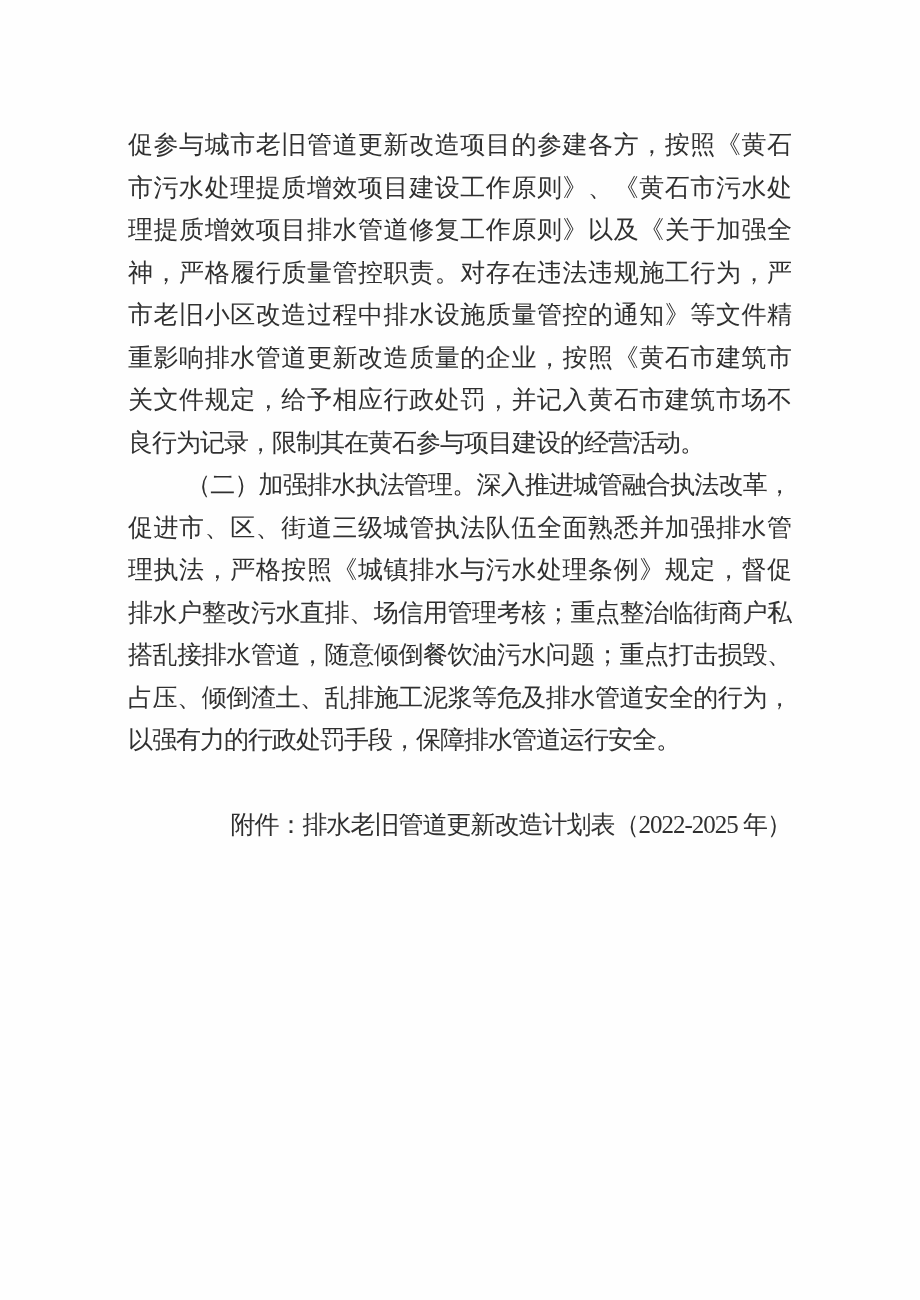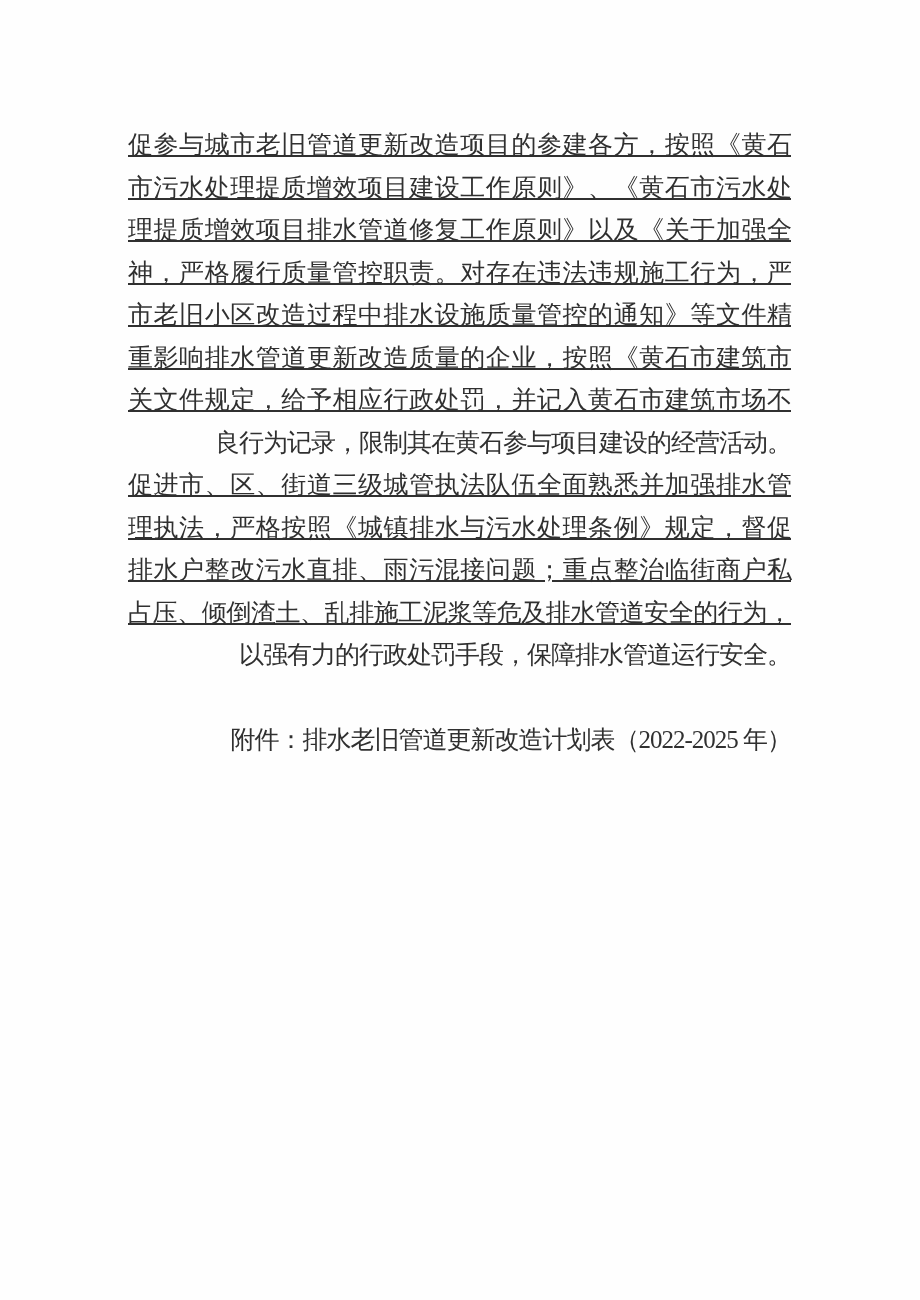--- a/index.html
+++ b/index.html
@@ -26,31 +26,30 @@
   }
   .line {
     height: 42.5px;
     line-height: 42.5px;
     text-align: left;
   }
   
   .line.fill {
     text-align: justify;
     text-align-last: justify;
-    text-decoration: underline;
   }
   
   .line.indent-fill {
     text-indent: 58px;
     text-align: justify;
     text-align-last: justify;
   }
   
   .line.end {
-    text-align: right;
+    text-align: left;
   }
   
   .line.blank {
     
   }
   
   .line.attach {
     text-indent: 58px;
     text-align: right;
   }
@@ -61,21 +60,23 @@
 <div class="page">
   <div class="text-block" id="text-block">
       <div class="line fill">促参与城市老旧管道更新改造项目的参建各方，按照《黄石</div>
       <div class="line fill">市污水处理提质增效项目建设工作原则》、《黄石市污水处</div>
       <div class="line fill">理提质增效项目排水管道修复工作原则》以及《关于加强全</div>
       <div class="line fill">神，严格履行质量管控职责。对存在违法违规施工行为，严</div>
       <div class="line fill">市老旧小区改造过程中排水设施质量管控的通知》等文件精</div>
       <div class="line fill">重影响排水管道更新改造质量的企业，按照《黄石市建筑市</div>
       <div class="line fill">关文件规定，给予相应行政处罚，并记入黄石市建筑市场不</div>
       <div class="line end">良行为记录，限制其在黄石参与项目建设的经营活动。</div>
+      <div class="line indent-fill">（二）加强排水执法管理。深入推进城管融合执法改革，</div>
       <div class="line fill">促进市、区、街道三级城管执法队伍全面熟悉并加强排水管</div>
       <div class="line fill">理执法，严格按照《城镇排水与污水处理条例》规定，督促</div>
-      <div class="line fill">排水户整改污水直排、雨污混接问题；重点整治临街商户私</div>
+      <div class="line fill">排水户整改污水直排、场信用管理考核；重点整治临街商户私</div>
+      <div class="line fill">搭乱接排水管道，随意倾倒餐饮油污水问题；重点打击损毁、</div>
       <div class="line fill">占压、倾倒渣土、乱排施工泥浆等危及排水管道安全的行为，</div>
       <div class="line end">以强有力的行政处罚手段，保障排水管道运行安全。</div>
       <div class="line blank"></div>
       <div class="line attach">附件：排水老旧管道更新改造计划表（2022-2025 年）</div>
     </div>
 </div>
 
 </body></html>

